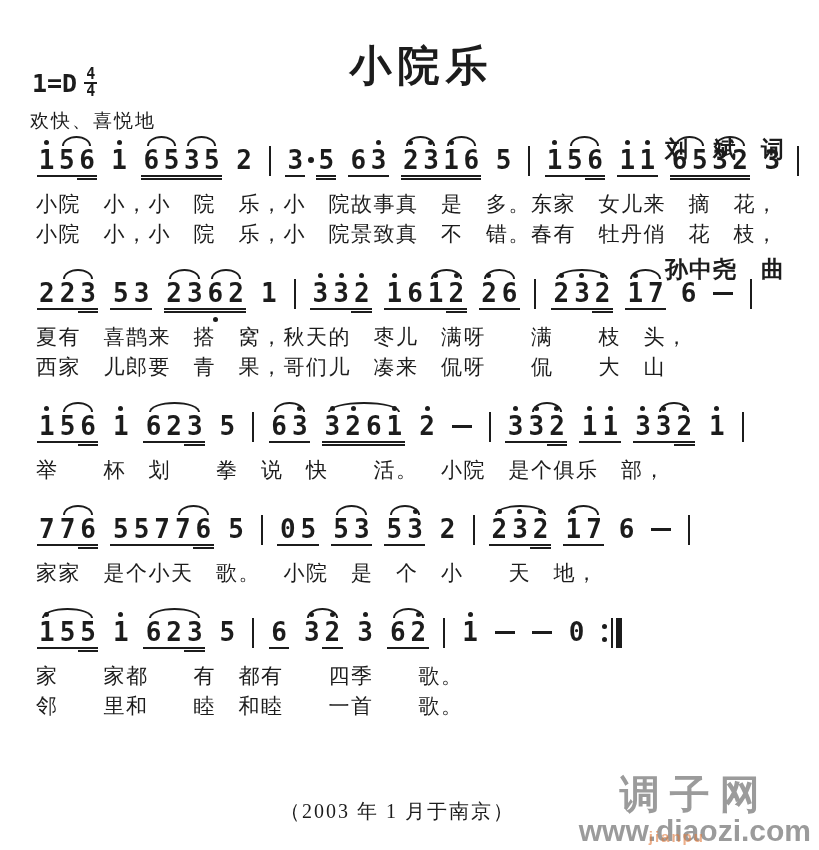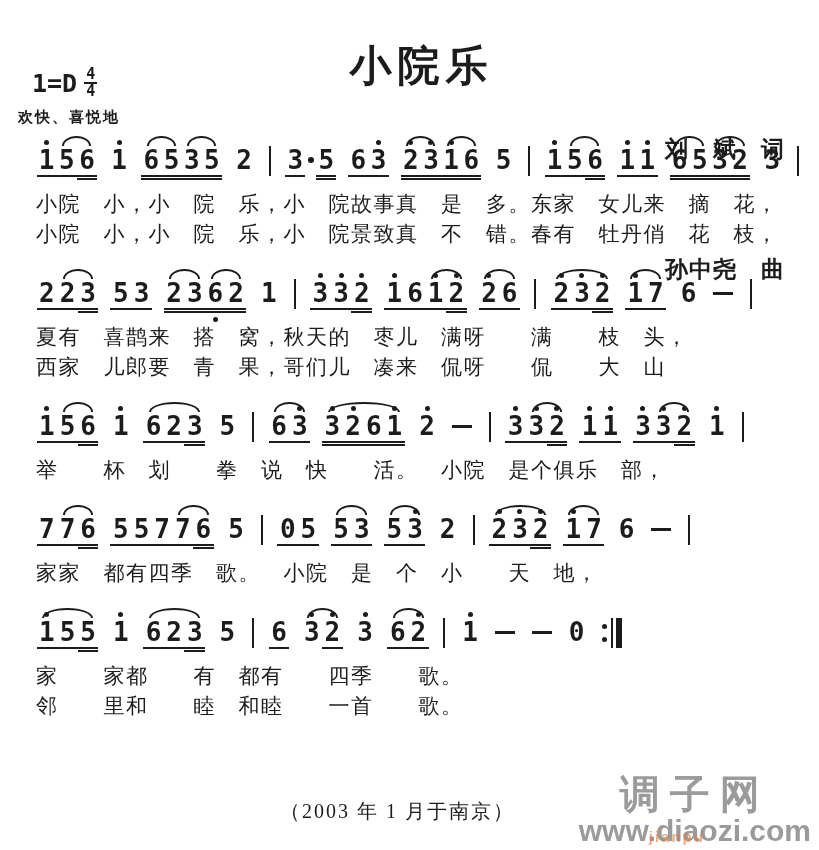--- a/index.html
+++ b/index.html
@@ -17,21 +17,21 @@
     position:absolute;top:50px;right:34px;text-align:right;
     font-size:23px;font-weight:700;line-height:40px;letter-spacing:1px;white-space:pre;
   }
   .keysig{
     position:absolute;top:68px;left:32px;display:flex;align-items:center;gap:7px;
   }
   .keysig .kf{font-family:"DejaVu Sans Mono",monospace;font-size:25px;font-weight:700;}
   .ts{display:inline-flex;flex-direction:column;align-items:center;line-height:1;}
   .ts .tsn{font-family:"DejaVu Sans Mono",monospace;font-size:15px;font-weight:700;line-height:13px;}
   .ts .tsbar{width:13px;height:2px;background:#1c1c1c;margin:1px 0;}
-  .mood{position:absolute;top:108px;left:18px;font-size:15px;font-weight:700;letter-spacing:2px;}
+  .mood{position:absolute;top:108px;left:30px;font-size:19px;font-weight:400;letter-spacing:2px;}
   .systems{position:absolute;top:138px;left:34px;right:20px;}
   .system{margin-bottom:22px;}
   .notes-row{position:relative;display:flex;align-items:flex-start;}
   .note{display:flex;flex-direction:column;align-items:center;margin-left:5px;min-width:15px;}
   .sp{margin-left:17px !important;}
   .slot-top{height:8px;display:flex;align-items:center;}
   .glyph{font-family:"DejaVu Sans Mono",monospace;font-size:26px;font-weight:700;line-height:28px;}
   .slot-us{height:9px;width:calc(100% + 5px);display:flex;flex-direction:column;}
   .uline{height:2px;background:#1c1c1c;margin-top:1px;}
   .slot-bot{height:6px;display:flex;align-items:center;}
@@ -1029,21 +1029,21 @@
           </div>
           <div class="dash sp"></div>
           <div class="bar sp"></div>
           <div class="arc" style="left: 29px; width: 30px; top: -2px;"></div>
           <div class="arc" style="left: 144px; width: 31px; top: -2px;"></div>
           <div class="arc" style="left: 302px; width: 31px; top: -2px;"></div>
           <div class="arc" style="left: 356px; width: 30px; top: -2px;"></div>
           <div class="arc" style="left: 461px; width: 51px; top: -2px;"></div>
           <div class="arc" style="left: 534px; width: 31px; top: -2px;"></div>
         </div>
-        <div class="lyric">家家　都有四季　歌。　小院　是　个　小　　天　地，</div>
+        <div class="lyric">家家　是个小天　歌。　小院　是　个　小　　天　地，</div>
       </div>
       <div class="system">
         <div class="notes-row">
           <div class="note">
             <div class="slot-top">
               <div class="odot"></div>
             </div>
             <div class="glyph">1</div>
             <div class="slot-us">
               <div class="uline"></div>

